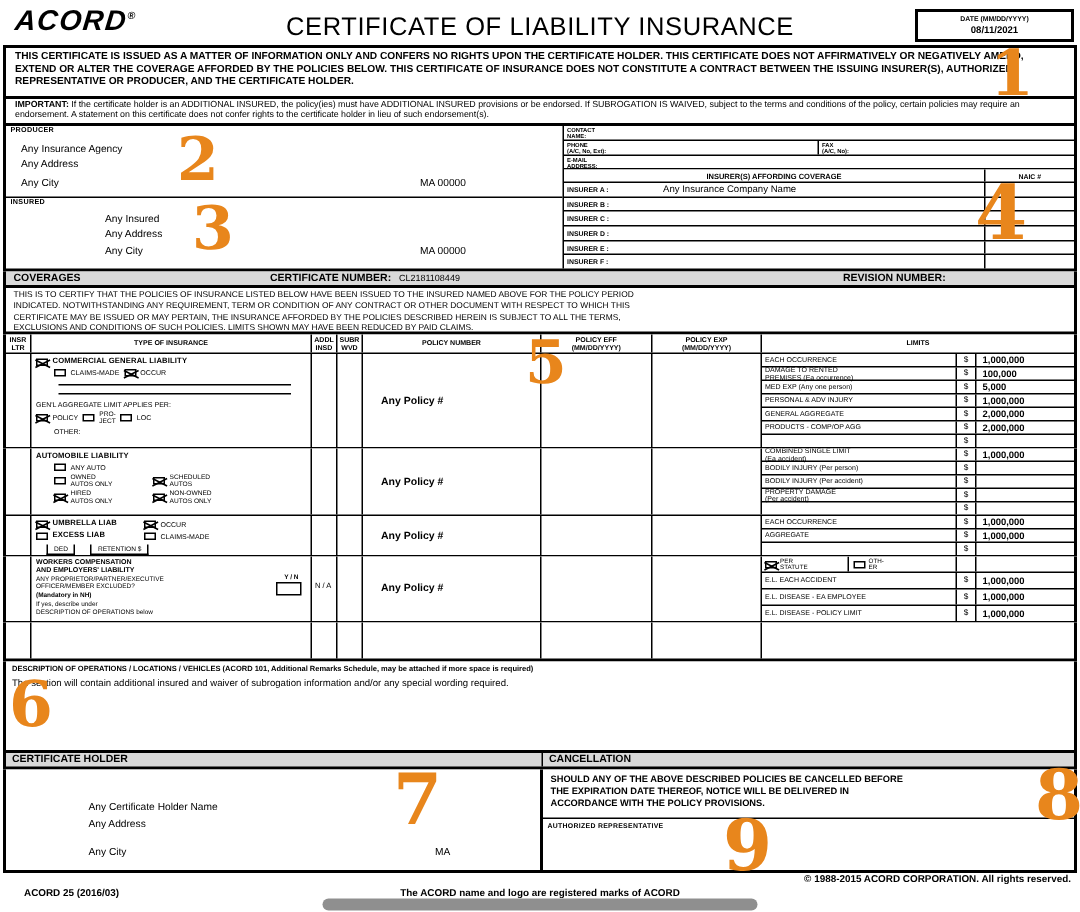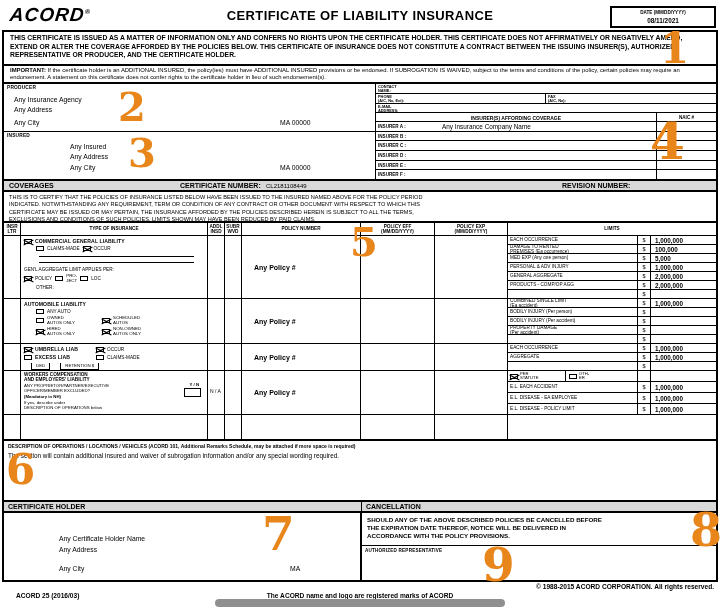--- a/index.html
+++ b/index.html
@@ -4,21 +4,21 @@
 <style>
   * { box-sizing: border-box; margin: 0; padding: 0; }
   html,body { background:#fff; }
   body { font-family:"Liberation Sans", sans-serif; color:#000; }
   #page { position:relative; width:720px; height:608px; background:#fff; overflow:hidden; }
 
   
   .hdr { position:absolute; top:0; left:0; width:720px; height:30px; }
   .logo { position:absolute; left:10px; top:4px; font-weight:bold; font-style:italic; font-size:19px; letter-spacing:1px; transform:skew(-6deg); }
   .logo .reg { font-size:7px; vertical-align:super; font-style:normal; }
-  .title { position:absolute; left:140px; top:8px; width:440px; text-align:center; font-weight:bold; font-size:13px; letter-spacing:.4px; }
+  .title { position:absolute; left:140px; top:8px; width:440px; text-align:center; font-weight:normal; font-size:17px; letter-spacing:.4px; }
   .datebox { position:absolute; left:610px; top:6px; width:106px; height:22px; border:2px solid #000; text-align:center; padding-top:2px; }
   .datebox .dl { font-size:4.6px; font-weight:bold; }
   .datebox .dv { font-size:6.4px; font-weight:bold; margin-top:2px; }
 
   
   .sec { position:absolute; left:2px; width:716px; background:#fff;
          border-left:2px solid #000; border-right:2px solid #000; border-bottom:2px solid #000; }
   .pre { white-space:pre-line; }
 
   #disclaimer { top:30px; height:36px; border-top:2px solid #000; padding:2px 6px; font-size:6.8px; font-weight:bold; line-height:1.28; }

